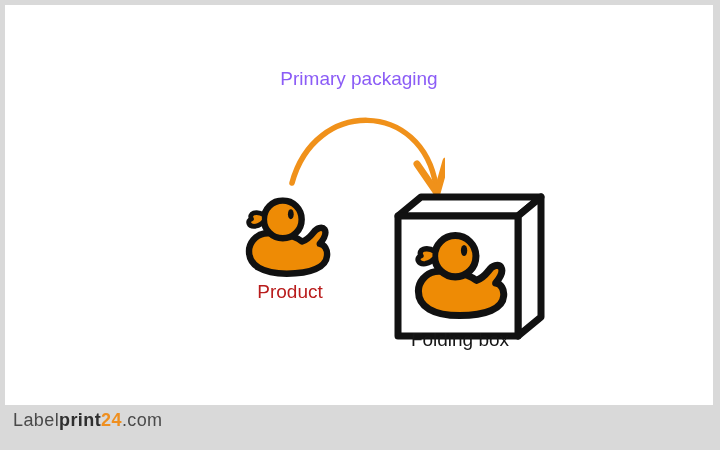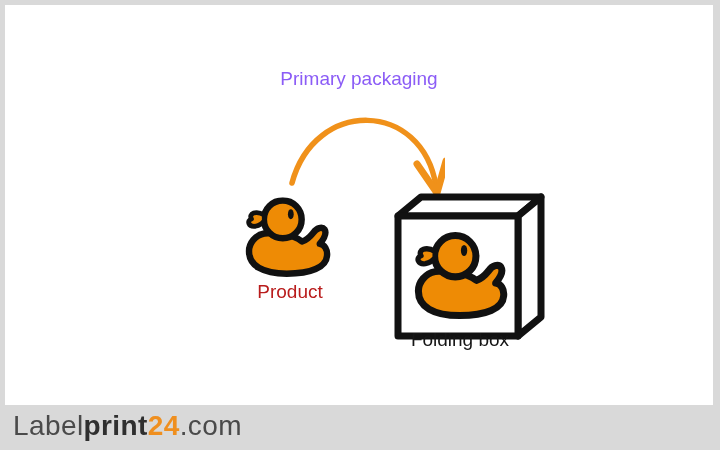--- a/index.html
+++ b/index.html
@@ -53,21 +53,21 @@
   }
   .footer {
     position: absolute;
     left: 0; top: 405px;
     width: 720px; height: 45px;
     background: #d9d9d9;
   }
   .logo {
     position: absolute;
     left: 13px; top: 5px;
-    font-size: 28px;
+    font-size: 18px;
     letter-spacing: 0.4px;
     color: #4a4a4a;
     font-weight: 400;
   }
   .logo .logo-bold   { font-weight: 700; color: #2f2f2f; }
   .logo .logo-accent { font-weight: 700; color: #ef8f1f; }
   svg { display: block; }
 </style>
 </head>
 <body>

